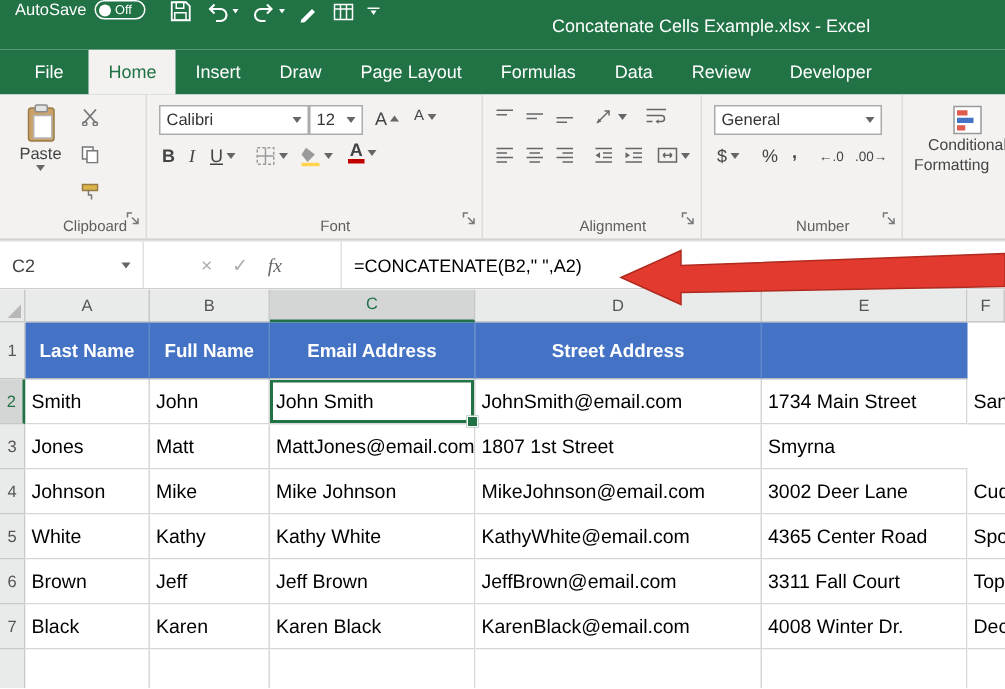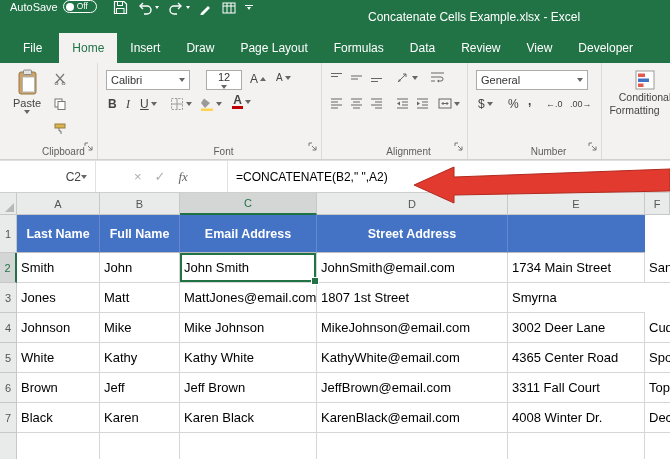--- a/index.html
+++ b/index.html
@@ -45,21 +45,21 @@
   .paste{position:absolute;left:5px;top:6px;width:44px;display:flex;flex-direction:column;align-items:center;gap:1px;}
   .paste .plabel{font-size:11px;color:#444;}
   .clip-side{position:absolute;left:54px;top:8px;display:flex;flex-direction:column;gap:7px;align-items:center;}
   .cfbtn{position:absolute;left:8px;top:6px;display:flex;flex-direction:column;align-items:center;width:70px;}
   .cfbtn .cfl{font-size:10.5px;color:#444;line-height:1.25;white-space:nowrap;}
 
   
   .fbar{height:33px;background:#fff;border-bottom:1px solid #cfcecd;border-top:1px solid #e1dfdd;
         display:flex;align-items:stretch;box-sizing:border-box;position:relative;}
   .namebox{width:96px;border-right:1px solid #e1e1e1;display:flex;align-items:center;padding:0 8px;
-           font-size:12px;color:#444;justify-content:flex-end;box-sizing:border-box;}
+           font-size:12px;color:#444;justify-content:space-between;box-sizing:border-box;}
   .fbtns{width:132px;display:flex;align-items:center;border-right:1px solid #e1e1e1;box-sizing:border-box;
          padding-left:38px;gap:13px;}
   .fbtn{font-size:13px;color:#b0aeac;}
   .fxbtn{font-family:"Liberation Serif",serif;font-style:italic;font-size:13px;color:#666;}
   .fformula{flex:1;display:flex;align-items:center;padding-left:8px;font-size:12px;color:#000;white-space:nowrap;overflow:hidden;}
 
   
   .arrow{position:absolute;left:408px;top:163px;width:262px;height:42px;z-index:60;pointer-events:none;}
 
   
@@ -141,21 +141,20 @@
 
   <div class="tabs">
     <div class="tab file">File</div>
     <div class="tab active">Home</div>
     <div class="tab">Insert</div>
     <div class="tab">Draw</div>
     <div class="tab">Page Layout</div>
     <div class="tab">Formulas</div>
     <div class="tab">Data</div>
     <div class="tab">Review</div>
-    <div class="tab">View</div>
     <div class="tab">Developer</div>
   </div>
 
   <div class="ribbon">
 
     <div class="rgroup g-clipboard">
       <div class="paste">
         <svg width="23" height="27" viewBox="0 0 23 27">
           <rect x="3" y="3" width="17" height="22" rx="2" fill="#c9a36a" stroke="#9a7b45"></rect>
           <rect x="7.5" y="1" width="8" height="4.5" rx="1" fill="#e3e3e3" stroke="#8a8a8a"></rect>
@@ -188,25 +187,25 @@
       <span class="launcher">
         <svg width="9" height="9" viewBox="0 0 9 9">
           <path d="M1 4 V1 H4" fill="none" stroke="#777"></path>
           <path d="M4 4 L8 8 M8 4.5 V8 H4.5" fill="none" stroke="#777"></path>
         </svg>
       </span>
       <div class="glabel">Clipboard</div>
     </div>
 
     <div class="rgroup g-font">
-      <div class="combo" style="left:8px;top:7px;width:84px;">
+      <div class="combo" style="left:8px;top:7px;width:100px;">
         <span>Calibri</span>
         <span class="caret"></span>
       </div>
-      <div class="combo" style="left:108px;top:7px;width:36px;flex-direction:column;">
+      <div class="combo" style="left:108px;top:7px;width:36px;">
         <span>12</span>
         <span class="caret"></span>
       </div>
       <div class="ric" style="left:152px;top:9px;">
         <span class="blabel">A</span>
         <span class="caret up"></span>
       </div>
       <div class="ric" style="left:178px;top:9px;">
         <span class="blabel" style="font-size:10px;">A</span>
         <span class="caret"></span>

